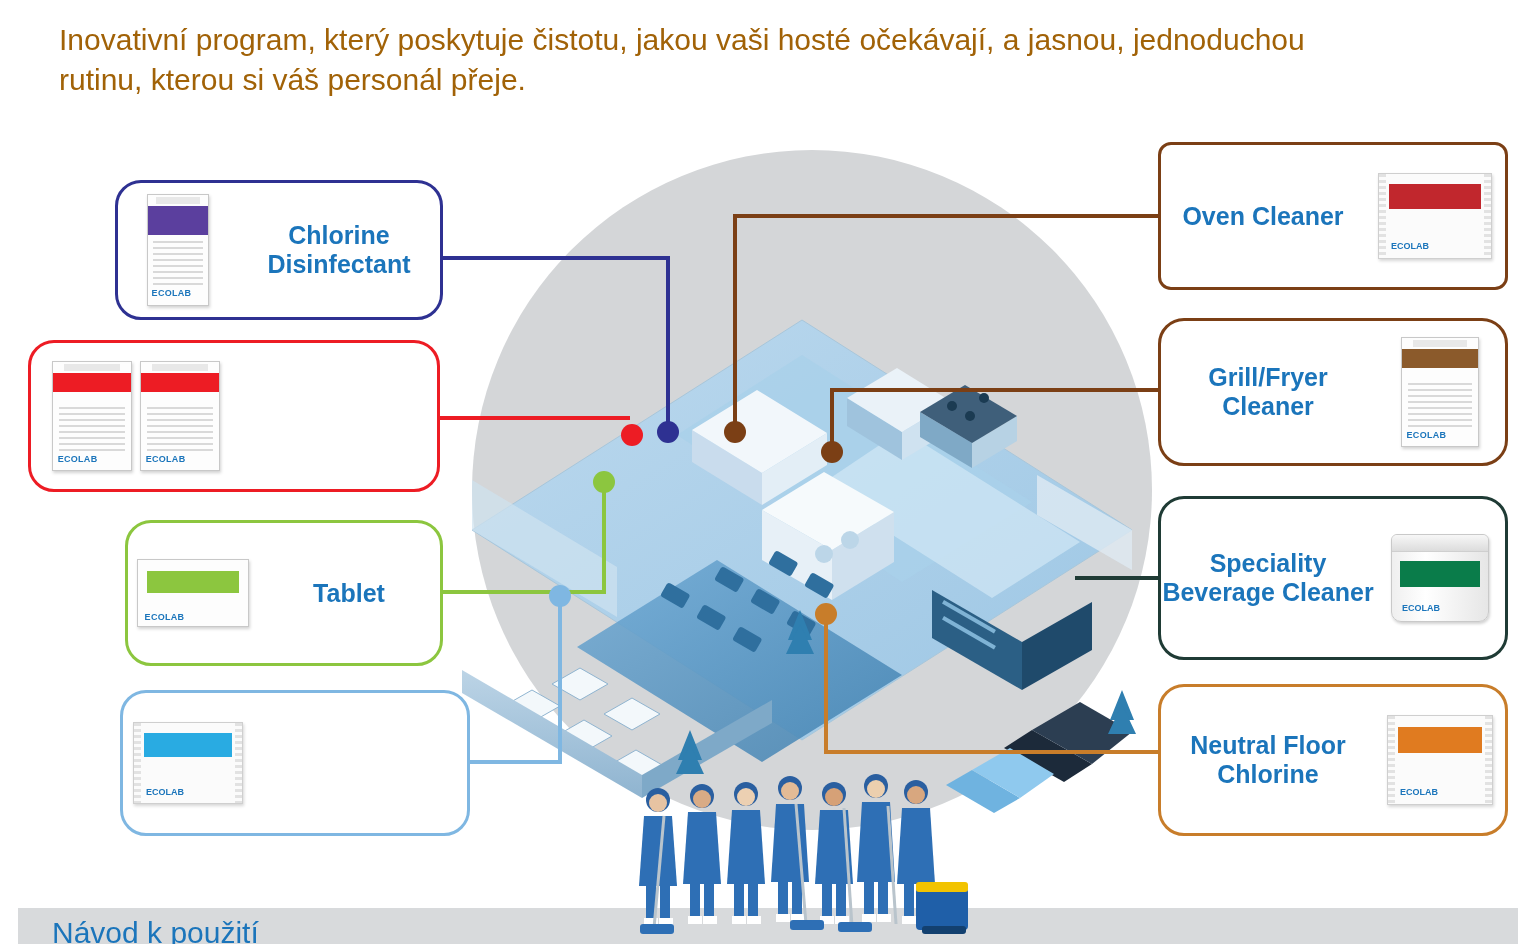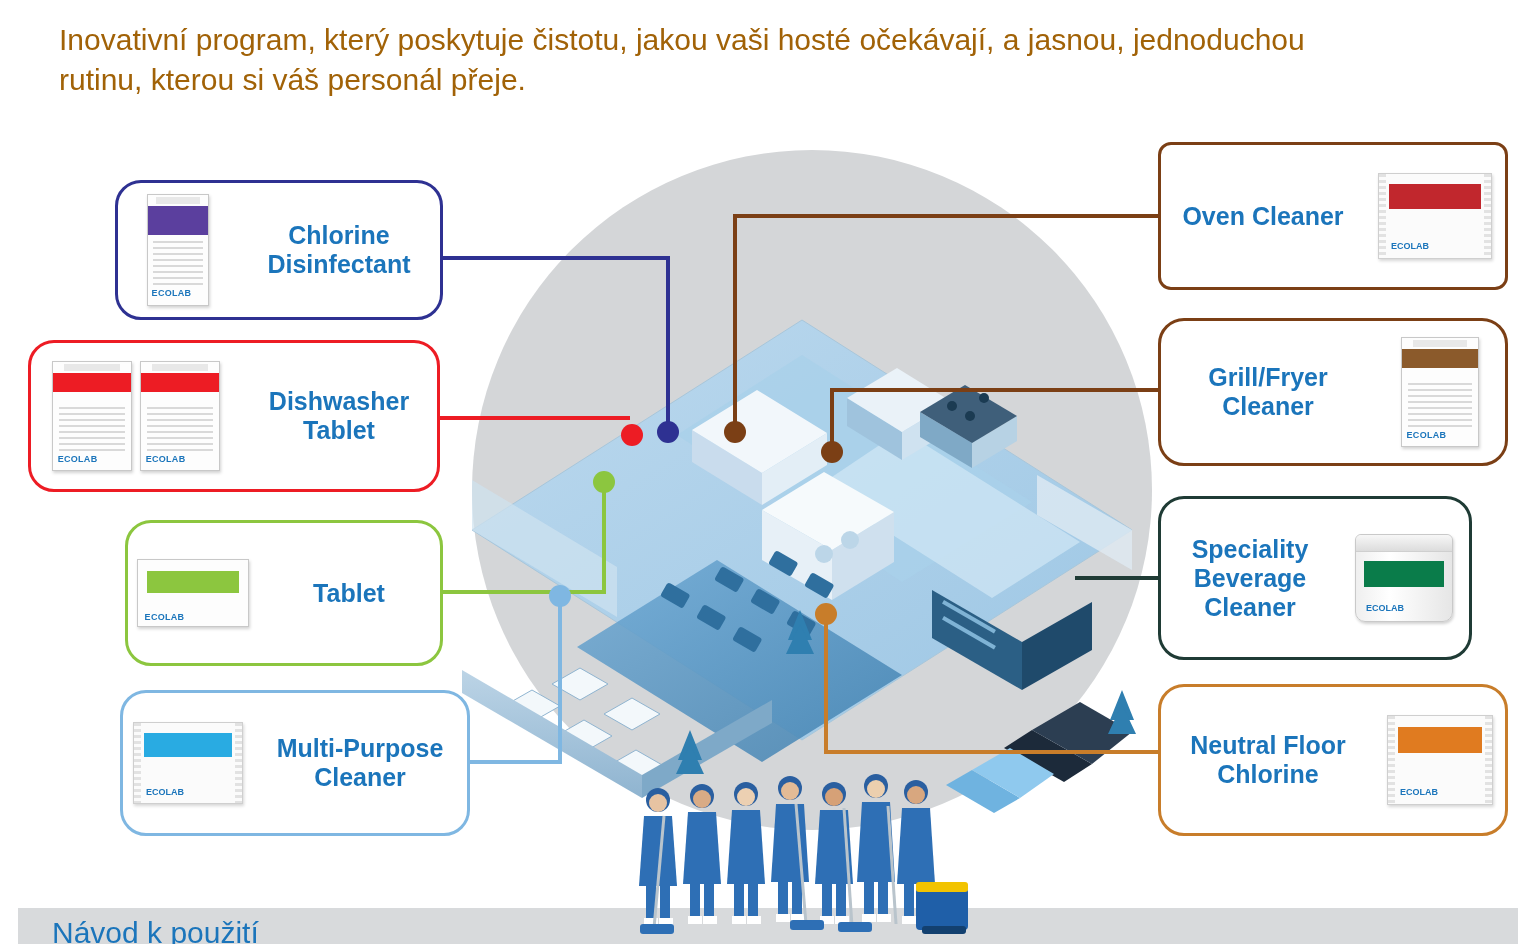--- a/index.html
+++ b/index.html
@@ -393,41 +393,39 @@
       <div class="lines"></div>
       <div class="eco">ECOLAB</div>
     </div>
     <div class="box" style="width:78px;height:108px;">
       <div class="cap"></div>
       <div class="band" style="background:#ed1c24;height:18%;"></div>
       <div class="lines"></div>
       <div class="eco">ECOLAB</div>
     </div>
   </div>
-  <div class="label">Dishwasher Tablet</div>
 </div>
 
 <div class="card left" style="left:125px; top:520px; width:318px; height:146px; border-color:#8cc63f;">
   <div class="prod" style="width:130px;">
     <div class="box" style="width:110px;height:66px;">
       <div class="band" style="background:#8cc63f;top:16%;height:34%;left:8%;right:8%;"></div>
       <div class="eco">ECOLAB</div>
     </div>
   </div>
   <div class="label">Tablet</div>
 </div>
 
 <div class="card left" style="left:120px; top:690px; width:350px; height:146px; border-color:#7fb7e2;">
   <div class="prod" style="width:130px;">
     <div class="pouch" style="width:108px;height:80px;">
       <div class="pband" style="background:#29abe2;"></div>
       <div class="peco">ECOLAB</div>
     </div>
   </div>
-  <div class="label">Multi-Purpose Cleaner</div>
 </div>
 
 <div class="card right" style="left:1158px; top:142px; width:350px; height:148px; border-color:#7b3f15;border-radius:13px;">
   <div class="label">Oven Cleaner</div>
   <div class="prod" style="width:140px;">
     <div class="pouch" style="width:112px;height:84px;">
       <div class="pband" style="background:#c1272d;"></div>
       <div class="peco">ECOLAB</div>
     </div>
   </div>
@@ -438,21 +436,21 @@
   <div class="prod" style="width:130px;">
     <div class="box" style="width:76px;height:108px;">
       <div class="cap"></div>
       <div class="band" style="background:#8b5a2b;height:18%;"></div>
       <div class="lines"></div>
       <div class="eco">ECOLAB</div>
     </div>
   </div>
 </div>
 
-<div class="card right" style="left:1158px; top:496px; width:314px; height:164px; border-color:#1f3b35;">
+<div class="card right" style="left:1158px; top:496px; width:350px; height:164px; border-color:#1f3b35;">
   <div class="label">Speciality Beverage Cleaner</div>
   <div class="prod" style="width:130px;">
     <div class="tub">
       <div class="lid"></div>
       <div class="tband"></div>
       <div class="teco">ECOLAB</div>
     </div>
   </div>
 </div>
 

